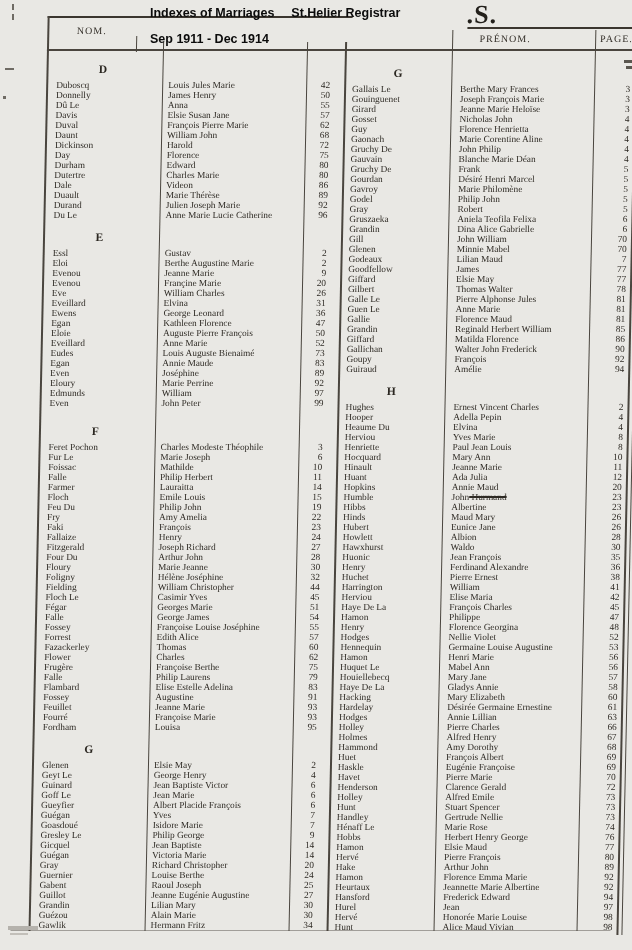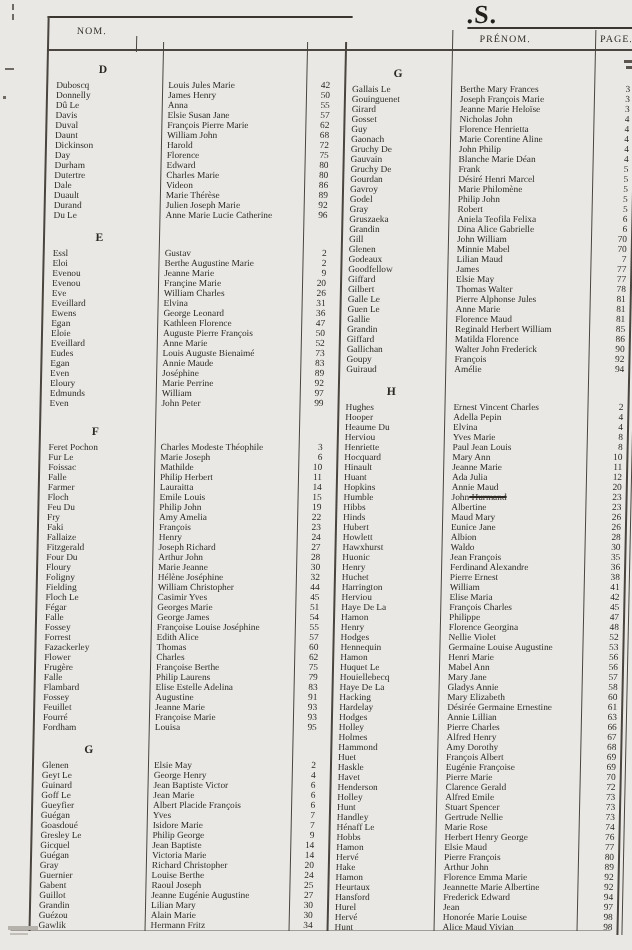--- a/index.html
+++ b/index.html
@@ -877,20 +877,26 @@
           <div class="col col-page">98</div>
         </div>
         <div class="row">
           <div class="col col-nom">Hunt</div>
           <div class="col col-pre">Alice Maud Vivian</div>
           <div class="col col-page">98</div>
         </div>
       </div>
   </div>
 
+  <div class="overlay">
+    <div class="l1">
+      <span>Indexes of Marriages</span><span class="gap"></span><span>St.Helier Registrar</span>
+    </div>
+    <div class="l2">Sep 1911 - Dec 1914</div>
+  </div>
 
   <div class="artifact" style="left:12px; top:4px;  width:2px; height:6px;"></div>
   <div class="artifact" style="left:12px; top:14px; width:2px; height:6px;"></div>
   <div class="artifact" style="left:5px;  top:68px; width:9px; height:2px;"></div>
   <div class="artifact" style="left:3px;  top:96px; width:3px; height:3px;"></div>
   <div class="artifact" style="left:8px;  top:926px; width:30px; height:4px; background:#b5b2ac;"></div>
   <div class="artifact" style="left:10px; top:933px; width:18px; height:2px; background:#c2bfb9;"></div>
   <div class="artifact" style="left:624px; top:60px; width:8px; height:3px; background:#5a564f;"></div>
   <div class="artifact" style="left:626px; top:66px; width:6px; height:3px; background:#5a564f;"></div>
 

